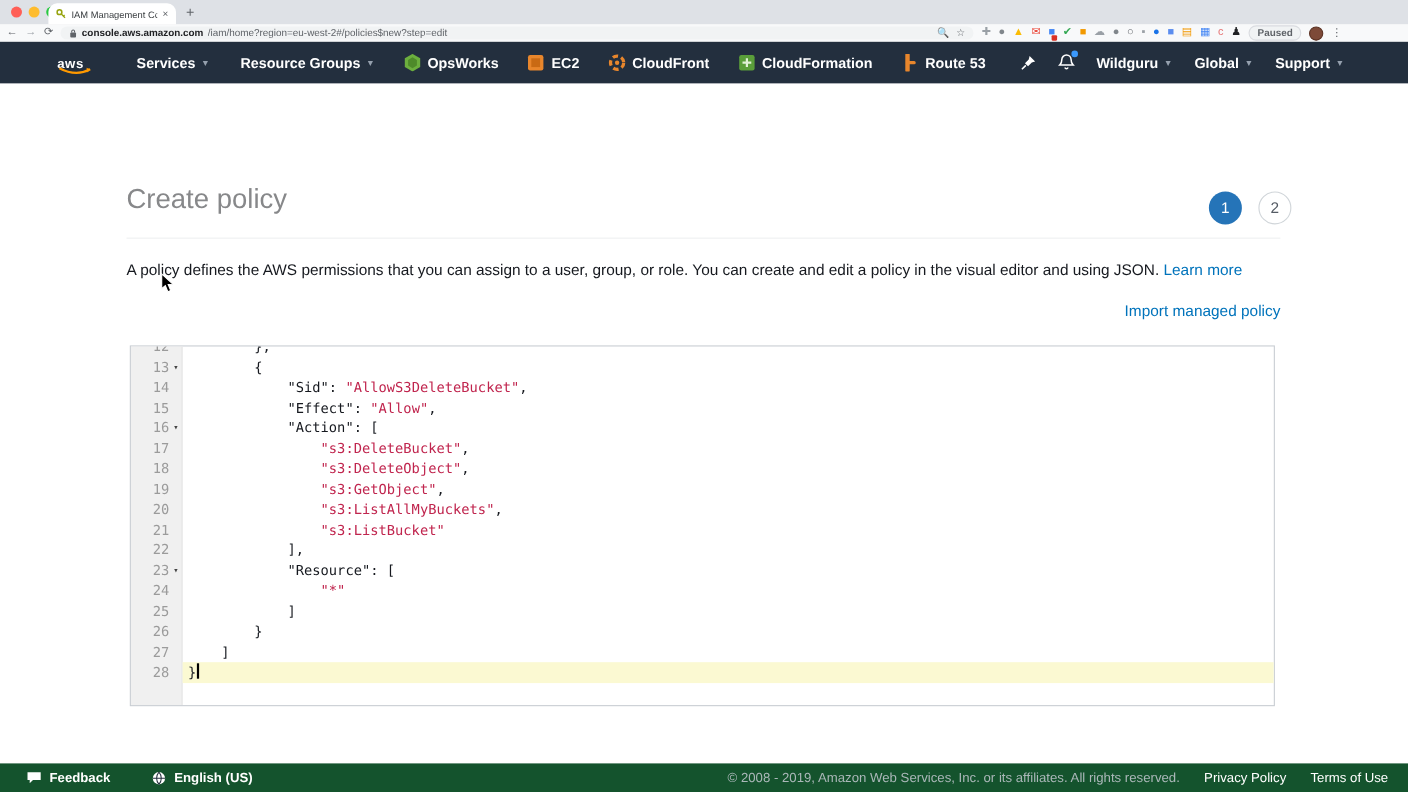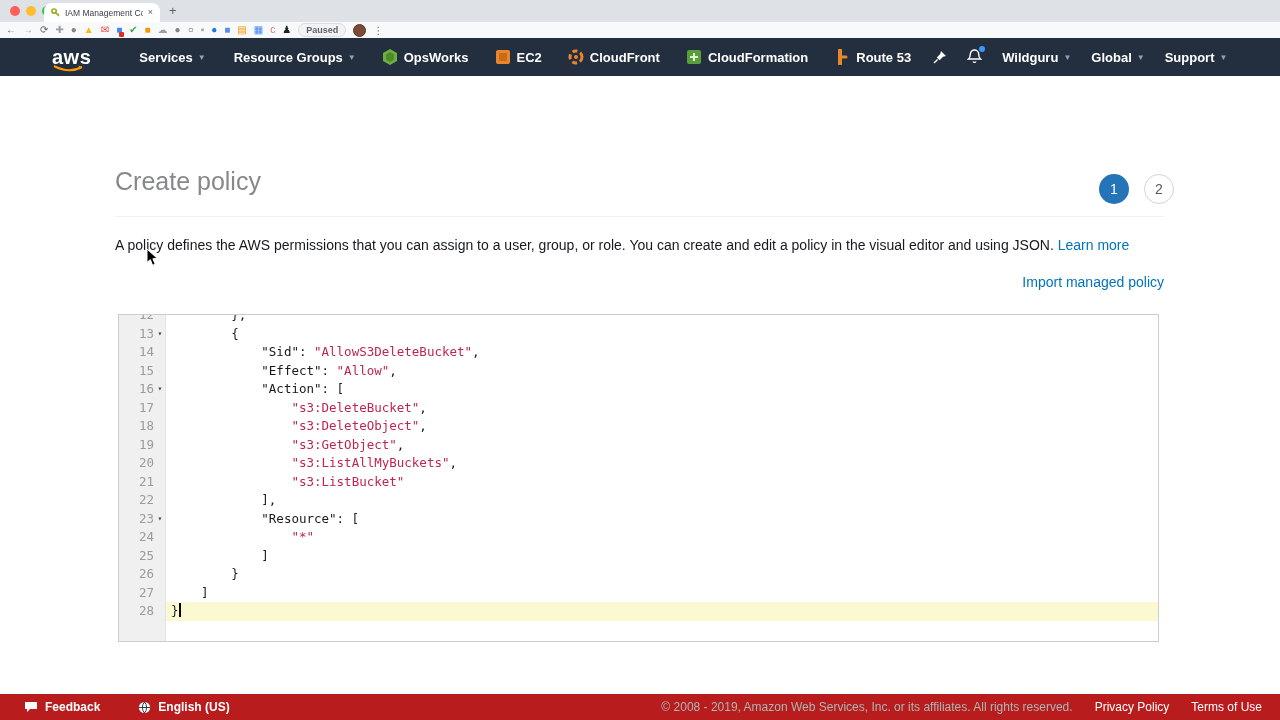--- a/index.html
+++ b/index.html
@@ -29,21 +29,21 @@
   .ext.badged::after { content:""; position:absolute; right:-2px; bottom:-2px; width:5px; height:5px; background:#d93025; border-radius:1px; }
   .paused-pill { border:1px solid #dadce0; background:#f1f3f4; color:#5f6368; font-size:9px;
                  border-radius:9px; padding:1px 7px; font-weight:700; }
   .avatar { width:13px; height:13px; border-radius:50%; background:#7d4a38; border:1px solid #5c3324; }
   .menu-dots { color:#5f6368; font-size:10px; letter-spacing:0; }
 
   
   .awsnav { height:38px; background:#232f3e; display:flex; align-items:center; color:#fff;
             padding:0 58px 0 52px; font-size:13px; }
   .aws-logo { position:relative; margin-right:48px; }
-  .aws-text { font-weight:700; font-size:20px; letter-spacing:.5px; }
+  .aws-text { font-weight:700; font-size:12px; letter-spacing:.5px; }
   .aws-smile { position:absolute; left:1px; bottom:-4px; }
   .nav-item { display:flex; align-items:center; gap:5px; font-weight:700; cursor:default; white-space:nowrap; }
   .caret { font-size:8px; color:#95a0ae; }
   .gap28 { margin-left:28px; }
   .spacer { flex:1; }
   .svc { display:flex; align-items:center; gap:6px; font-weight:700; margin-left:26px; white-space:nowrap; }
   .nav-right { display:flex; align-items:center; gap:20px; margin-left:22px; }
   .bell-wrap { position:relative; }
   .bell-dot { position:absolute; top:-2px; right:-3px; width:6px; height:6px; border-radius:50%; background:#3b99fc; }
 
@@ -76,21 +76,21 @@
   .gutter-cell { width:47px; flex:none; display:flex; justify-content:flex-end; align-items:center; color:#9b9b9b; }
   .fold { width:12px; font-size:8px; color:#444; text-align:center; }
   .code-cell { flex:1; white-space:pre; padding-left:5px; color:#16191f; }
   .tok-str { color:#c0254e; }
   .code-row.active .code-cell { background:#fbf9d2; }
   .caret-bar { display:inline-block; width:2px; height:14px; background:#000; vertical-align:-2px; }
 
   .actions-rule { position:absolute; left:115px; right:116px; top:633px; border-top:1px solid #eaeded; }
 
   
-  .footer { position:absolute; left:0; right:0; bottom:0; height:26px; background:#b91c1c;
+  .footer { position:absolute; left:0; right:0; bottom:0; height:26px; background:#14532d;
             display:flex; align-items:center; color:#fff; font-size:12px; padding:0 14px 0 24px; }
   .foot-item { display:flex; align-items:center; gap:7px; font-weight:700; margin-right:38px; cursor:pointer; }
   .copyright { margin-left:auto; color:#aab7b8; font-size:12px; margin-right:22px; }
   .foot-link { font-size:12px; color:#fff; margin-right:22px; cursor:pointer; }
 
   .mouse-cursor { position:absolute; left:146px; top:248px; z-index:20; }
 </style>
 </head>
 <body>
 
@@ -110,20 +110,32 @@
       <span class="tab-title">IAM Management Console</span>
       <span class="tab-close">×</span>
     </div>
     <span class="newtab">+</span>
   </div>
 
   <div class="toolbar">
     <span class="nav-ic">←</span>
     <span class="nav-ic dis">→</span>
     <span class="nav-ic">⟳</span>
+    <div class="omnibox">
+      <svg width="7" height="9" viewBox="0 0 8 10">
+        <rect x="1" y="4" width="6" height="5" rx="1" fill="#5f6368"></rect>
+        <path d="M2.5 4 V2.8 a1.5 1.5 0 0 1 3 0 V4" fill="none" stroke="#5f6368" stroke-width="1.1"></path>
+      </svg>
+      <span class="url-host">console.aws.amazon.com</span>
+      <span class="url-path">/iam/home?region=eu-west-2#/policies$new?step=edit</span>
+      <span class="omni-right">
+        <span>🔍</span>
+        <span>☆</span>
+      </span>
+    </div>
     <div class="exts">
         <span class="ext" style="color: rgb(154, 160, 166);">✚</span>
         <span class="ext" style="color: rgb(128, 134, 139);">●</span>
         <span class="ext" style="color: rgb(251, 188, 4);">▲</span>
         <span class="ext" style="color: rgb(234, 67, 53);">✉</span>
         <span class="ext badged" style="color: rgb(66, 133, 244);">■</span>
         <span class="ext" style="color: rgb(52, 168, 83);">✔</span>
         <span class="ext" style="color: rgb(242, 153, 0);">■</span>
         <span class="ext" style="color: rgb(154, 160, 166);">☁</span>
         <span class="ext" style="color: rgb(128, 134, 139);">●</span>

